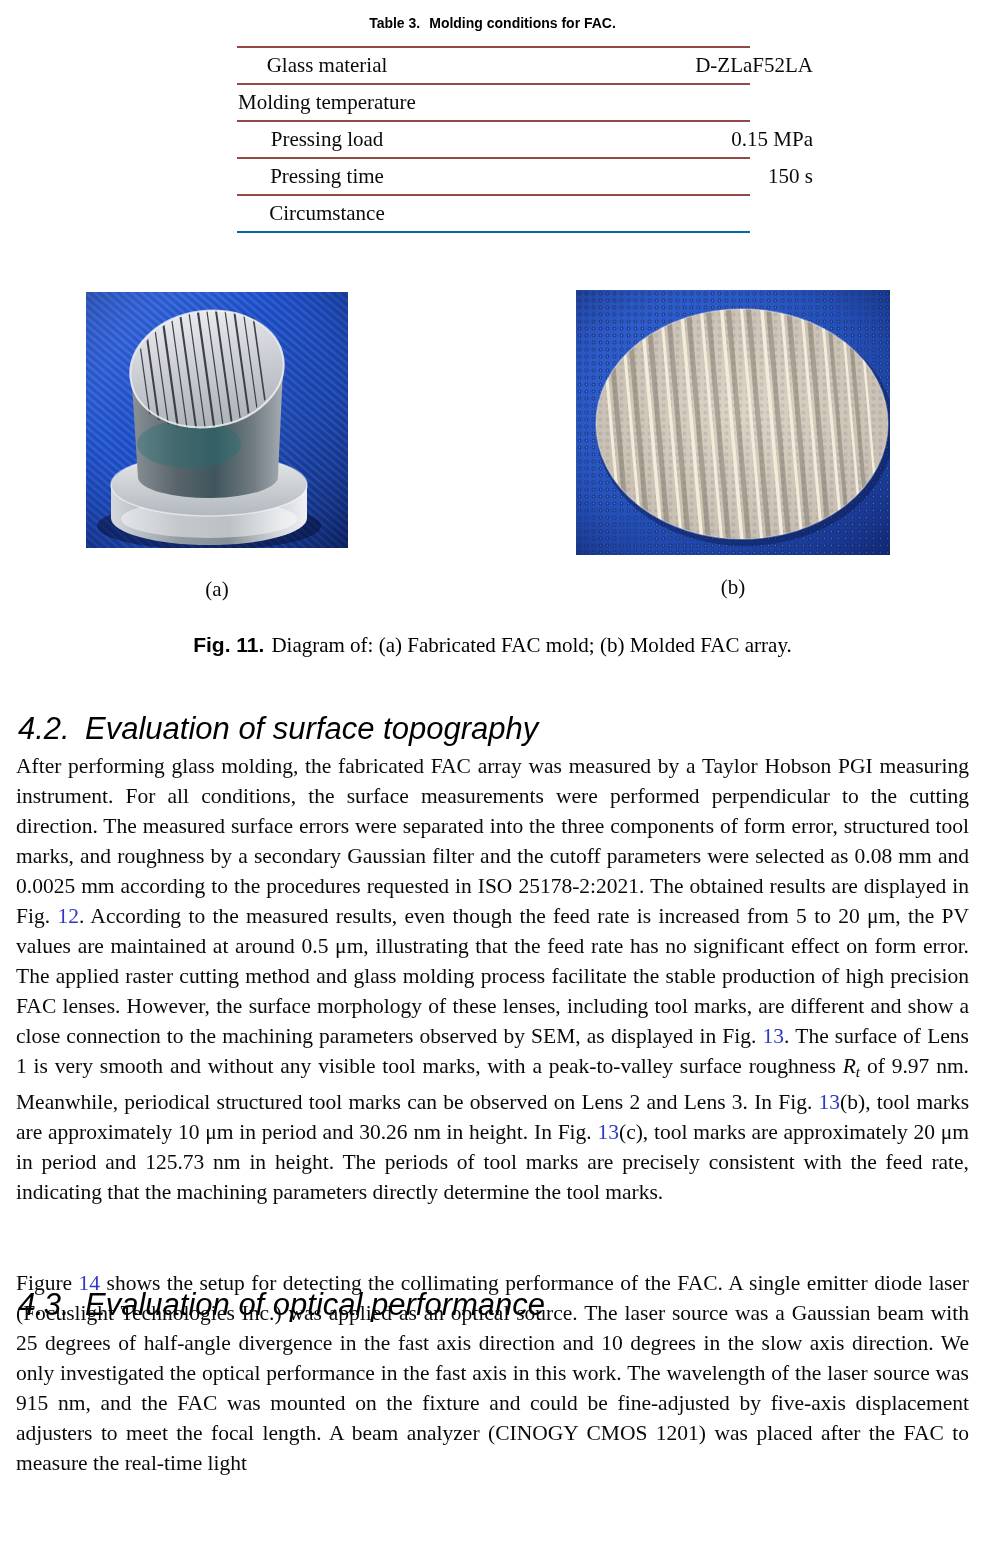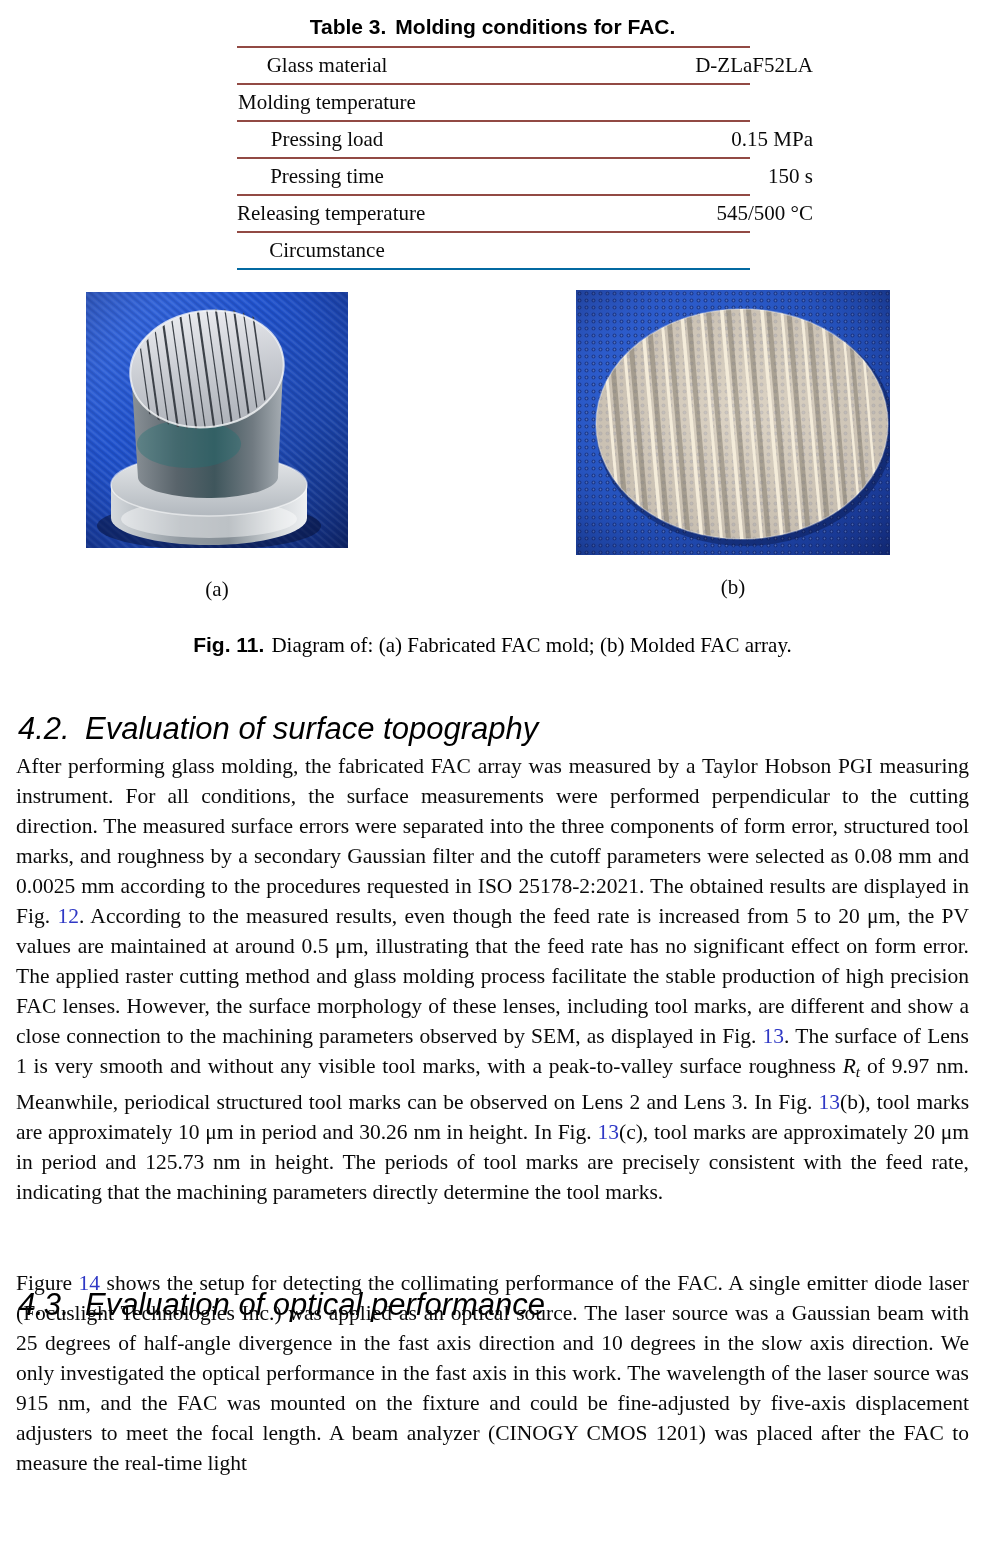--- a/index.html
+++ b/index.html
@@ -1,21 +1,21 @@
 <!DOCTYPE html>
 <html><head>
 <meta charset="utf-8">
 <style>
   html,body{margin:0;padding:0;background:#ffffff;}
   .page{position:relative;width:985px;height:1546px;background:#ffffff;overflow:hidden;
         font-family:"Liberation Serif",serif;color:#0a0a0a;}
 
   
   .table-title{position:absolute;top:15px;left:0;width:100%;text-align:center;
-               font-family:"Liberation Sans",sans-serif;font-weight:bold;font-size:21px;color:#000;}
+               font-family:"Liberation Sans",sans-serif;font-weight:bold;font-size:14px;color:#000;}
   .table-title .title-text{margin-left:9px;}
   .molding-table{position:absolute;left:237px;top:46px;width:513px;
                  border-bottom:2px solid #0369a1;font-size:21px;}
   .trow{position:relative;height:35px;border-top:2px solid #924a44;}
   .tlabel{position:absolute;left:0;top:0;width:180px;height:35px;line-height:35px;text-align:center;white-space:nowrap;}
   .tvalue{position:absolute;left:340px;top:0;width:236px;height:35px;line-height:35px;text-align:right;white-space:nowrap;}
 
   
   .photo-a{position:absolute;left:86px;top:292px;width:262px;height:256px;}
   .photo-b{position:absolute;left:576px;top:290px;width:314px;height:265px;}
@@ -58,24 +58,20 @@
     <div class="trow">
       <span class="tlabel">Molding temperature</span>
     </div>
     <div class="trow">
       <span class="tlabel">Pressing load</span>
       <span class="tvalue">0.15 MPa</span>
     </div>
     <div class="trow">
       <span class="tlabel">Pressing time</span>
       <span class="tvalue">150 s</span>
-    </div>
-    <div class="trow">
-      <span class="tlabel">Releasing temperature</span>
-      <span class="tvalue">545/500 °C</span>
     </div>
     <div class="trow">
       <span class="tlabel">Circumstance</span>
     </div>
   </div>
 
   <div class="photo-a" title="Fabricated FAC mold: metallic cylindrical mold with grooved top face on blue cloth">
     <svg viewBox="0 0 262 256" preserveAspectRatio="none">
       <defs>
         <linearGradient id="bgA" x1="0" y1="0" x2="1" y2="1">

